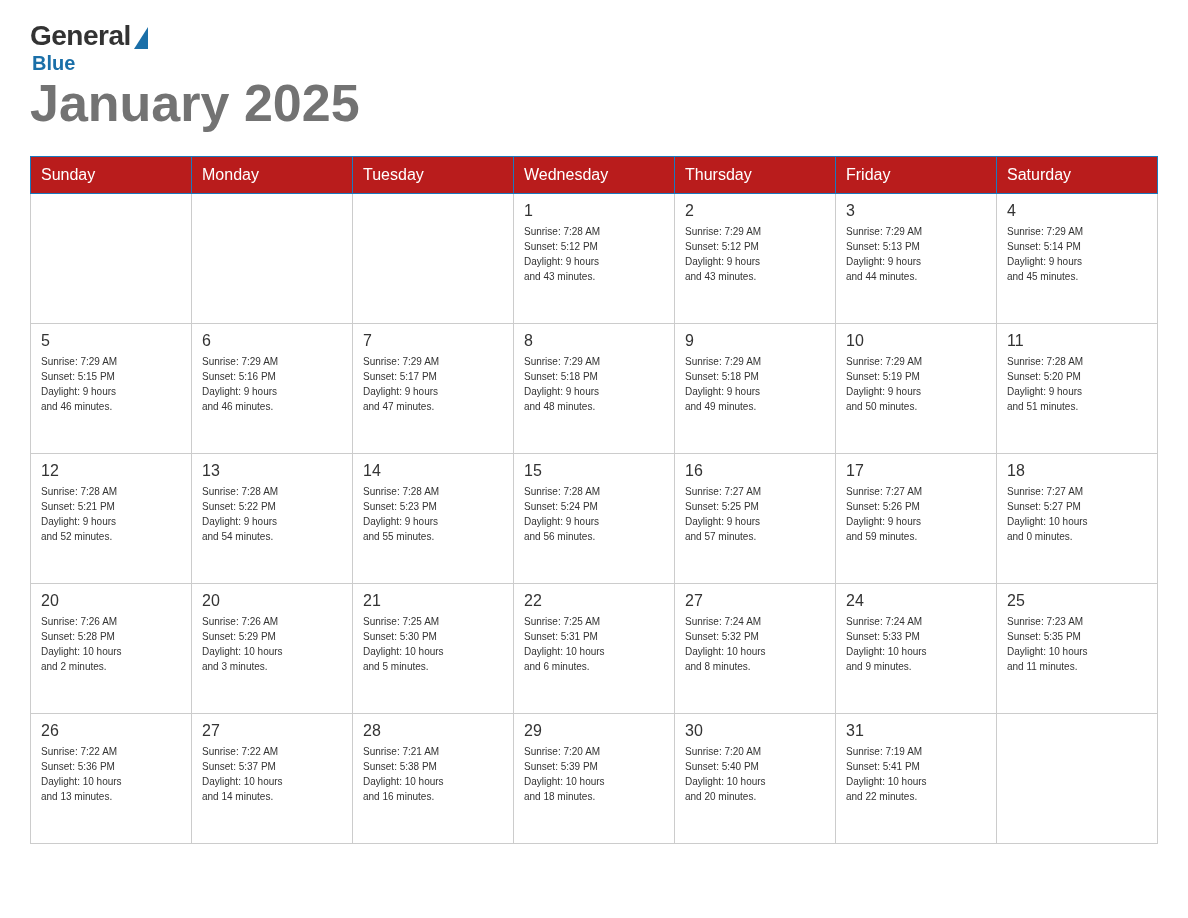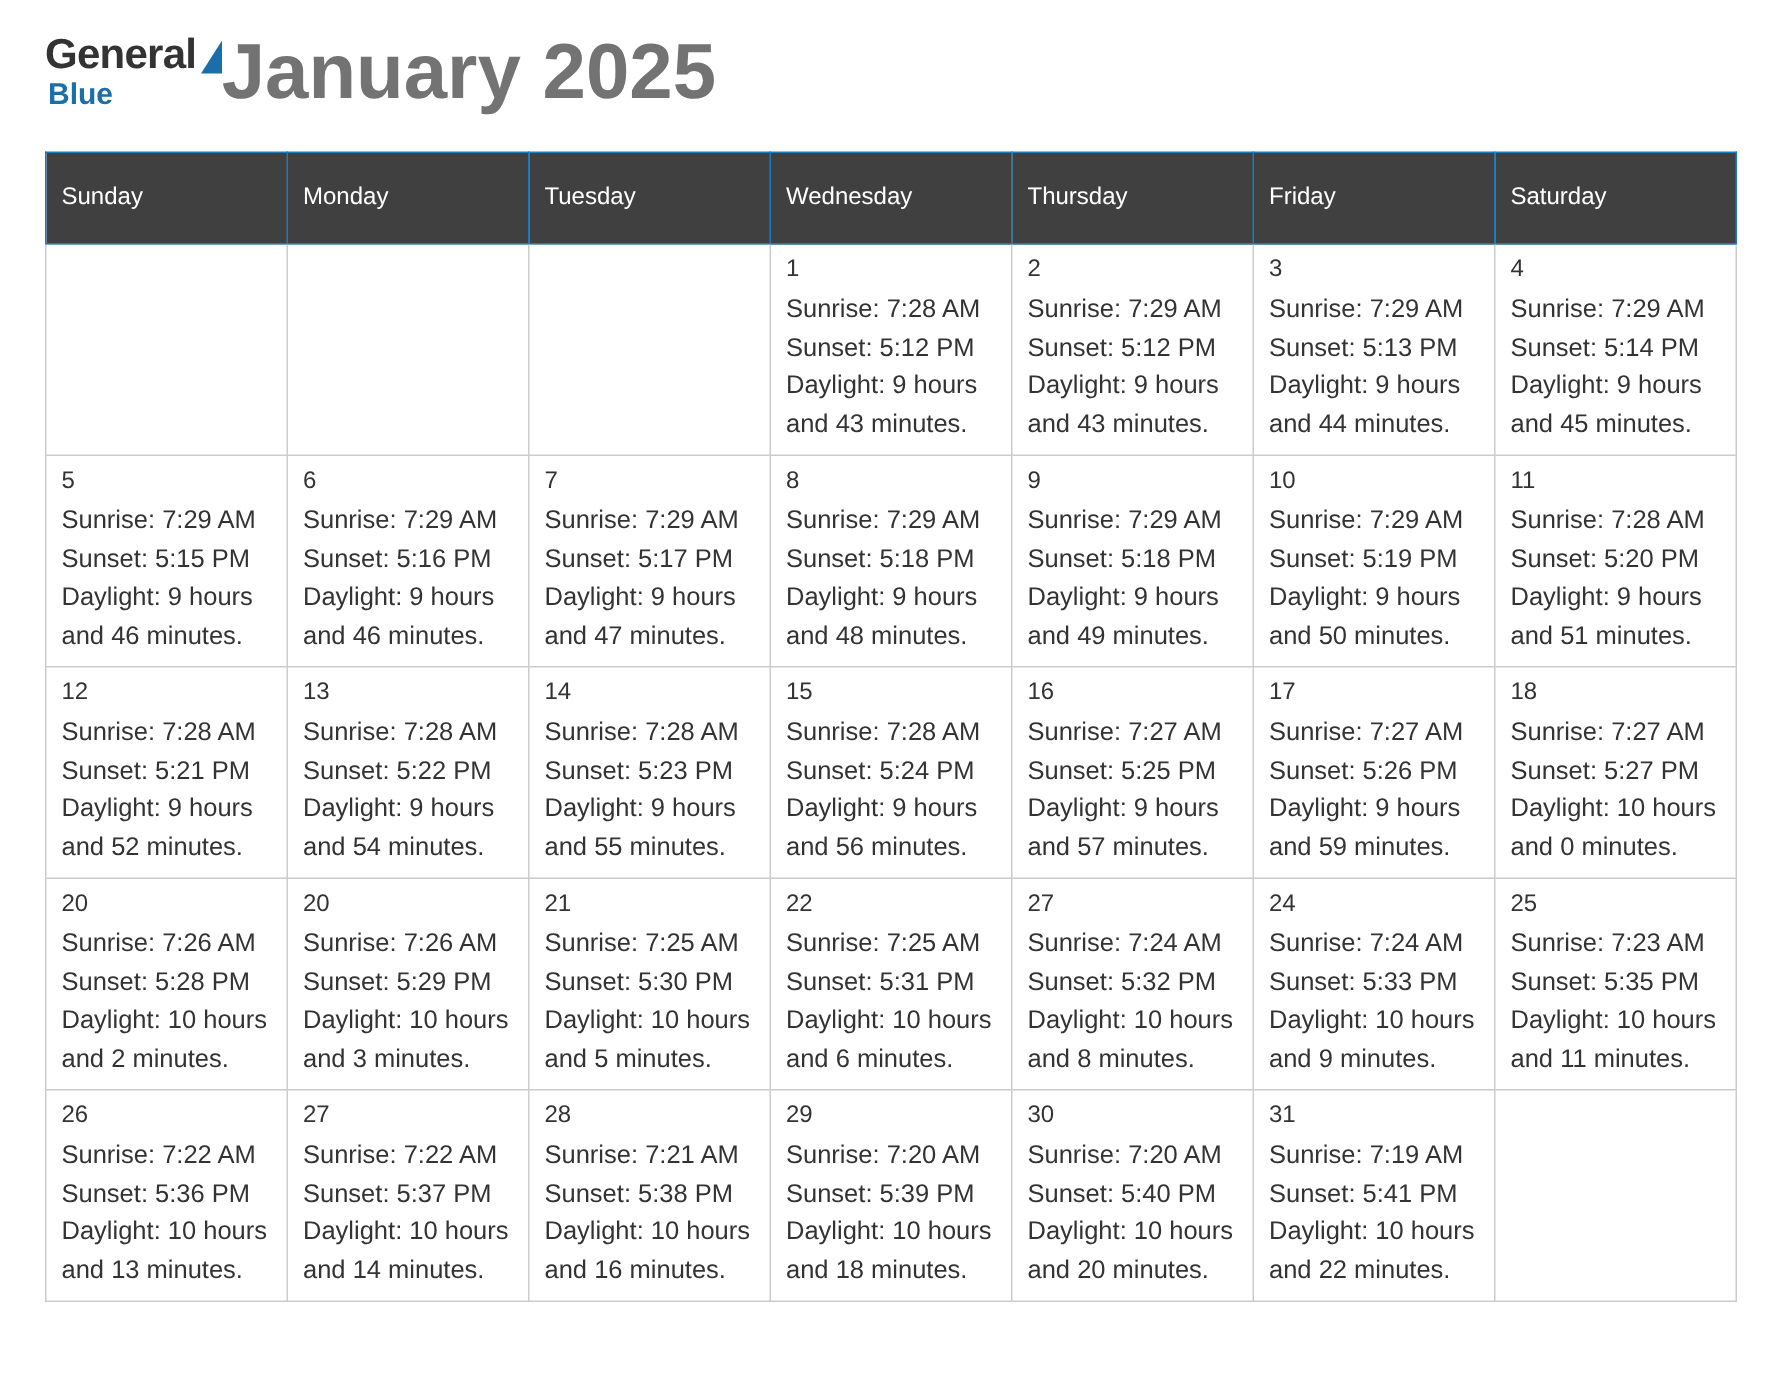--- a/index.html
+++ b/index.html
@@ -9,20 +9,21 @@
       color: #333;
       width: 1188px;
       min-height: 918px;
       padding: 20px 30px;
     }
     .header {
       display: flex;
       justify-content: flex-start;
       align-items: flex-start;
       margin-bottom: 24px;
+      flex-direction: column;
     }
     .logo {
       display: flex;
       flex-direction: column;
       align-items: flex-start;
     }
     .logo-top {
       display: flex;
       align-items: center;
     }
@@ -60,46 +61,46 @@
       font-size: 22px;
       color: #444;
       margin-top: 5px;
     }
     .calendar {
       width: 100%;
       border-collapse: collapse;
       margin-top: 10px;
     }
     .calendar th {
-      background-color: #404040;
+      background-color: #b91c1c;
       color: #fff;
       font-size: 16px;
       font-weight: normal;
-      padding: 21px 10px;
+      padding: 9px 10px;
       text-align: left;
       border: 1px solid #1a7abf;
     }
     .calendar td {
       border: 1px solid #ccc;
       vertical-align: top;
       padding: 8px 10px;
       width: 14.28%;
       height: 130px;
       font-size: 13px;
       color: #333;
     }
     .day-number {
       font-size: 16px;
       font-weight: normal;
       color: #333;
       margin-bottom: 4px;
       display: block;
     }
     .day-info {
-      font-size: 17px;
+      font-size: 10px;
       line-height: 1.5;
       color: #333;
     }
     .empty-cell {
       background: #fff;
     }
   </style>
 </head>
 <body>
 

